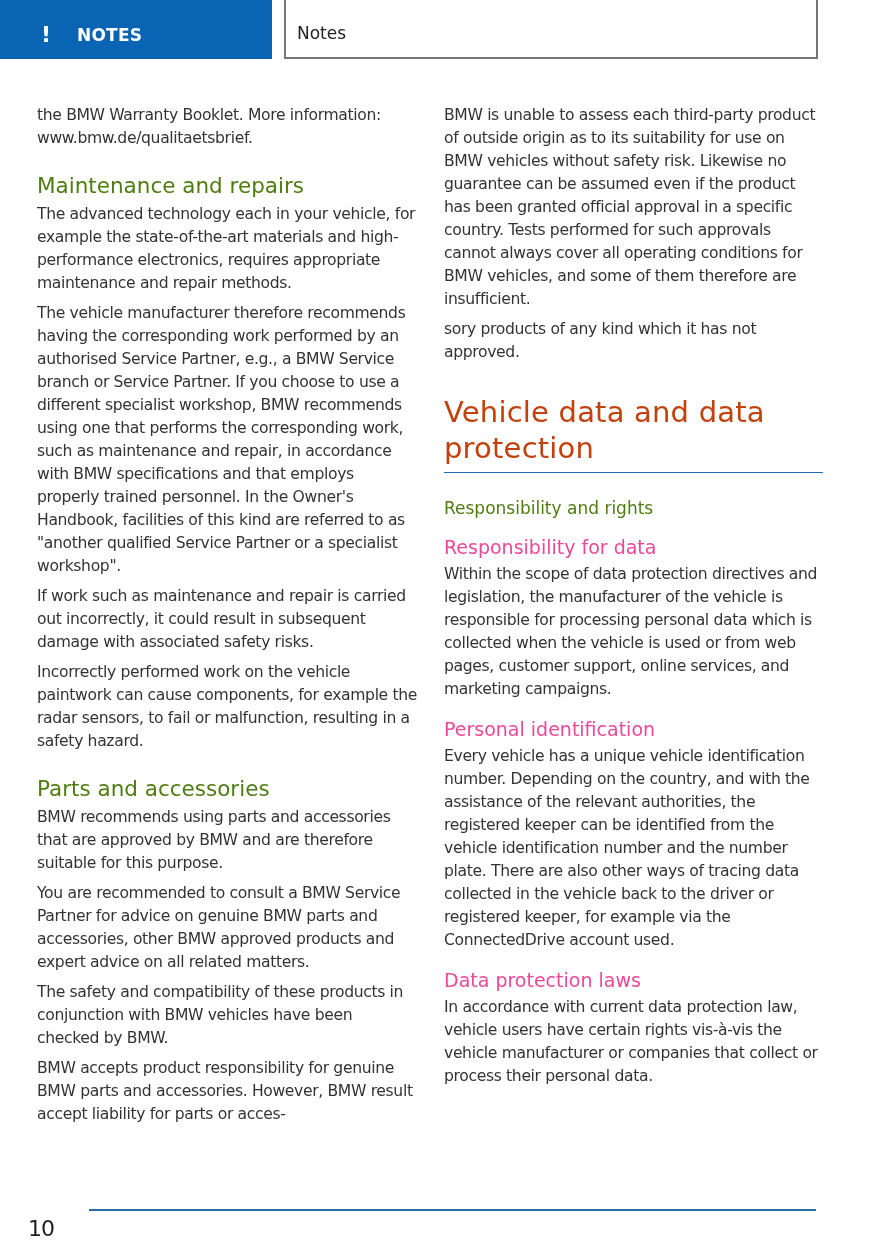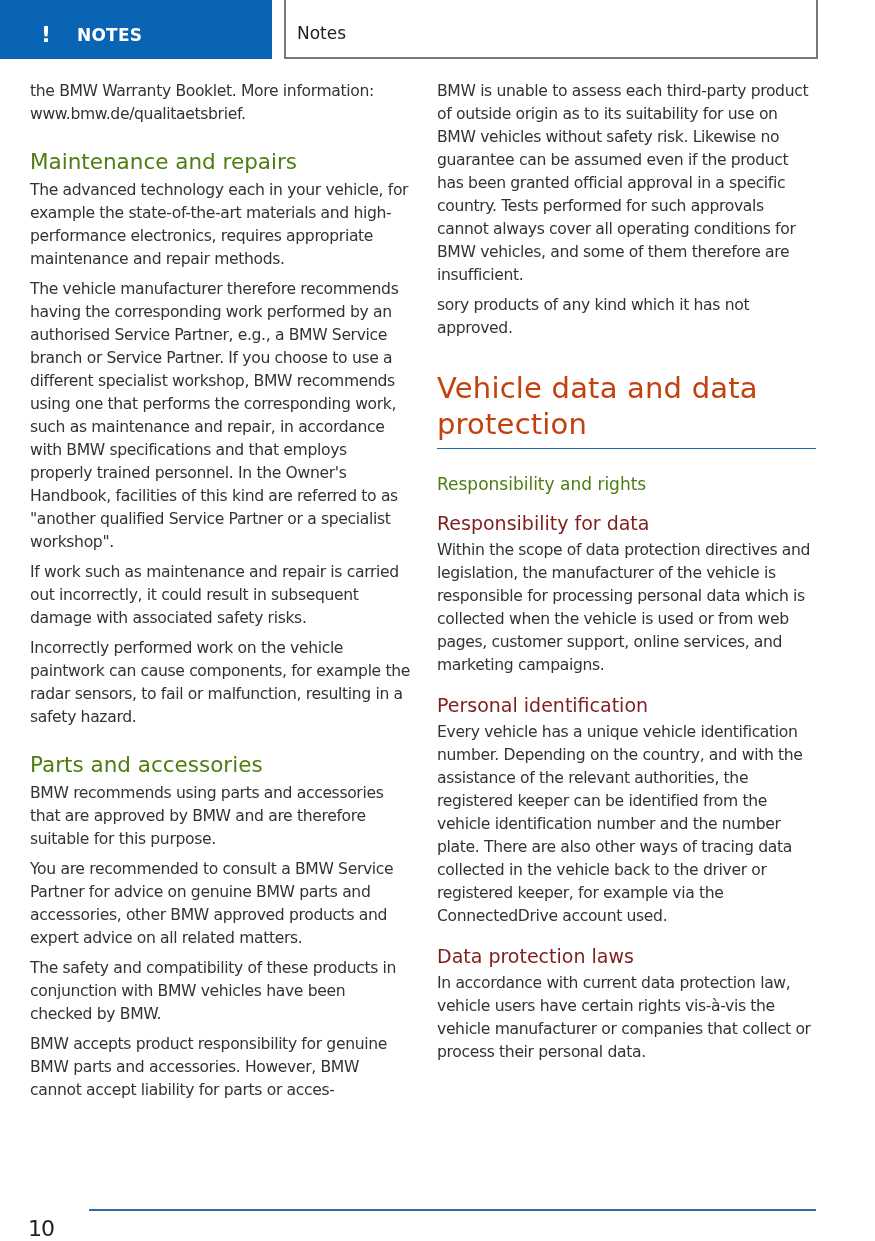--- a/index.html
+++ b/index.html
@@ -6,31 +6,31 @@
   body { width: 875px; height: 1241px; position: relative; overflow: hidden;
          font-family: "DejaVu Sans", sans-serif; color: #333333; }
   .hdr-tab { position: absolute; left: 0; top: 0; width: 272px; height: 59px;
              background: #0a64b4; color: #fff; }
   .hdr-tab .bang { position: absolute; left: 41px; top: 22px; font-weight: bold; font-size: 22px; line-height: 26px; }
   .hdr-tab .label { position: absolute; left: 77px; top: 25px; font-weight: bold; font-size: 17px; letter-spacing: 0.2px; }
   .hdr-box { position: absolute; left: 284px; top: -2px; width: 530px; height: 59px;
              border: 2px solid #777; border-top: none; }
   .hdr-box .title { position: absolute; left: 11px; top: 25px; font-size: 17px; color: #222; }
 
-  .col { position: absolute; top: 80px; width: 380px; }
+  .col { position: absolute; top: 104px; width: 380px; margin-left: 7px; }
   .col.left { left: 30px; }
   .col.right { left: 437px; }
 
   p { margin: 0 0 7px 0; font-size: 15.6px; line-height: 23px; color: #333; letter-spacing: -0.35px; }
   h2 { margin: 0; font-weight: normal; color: #4d7c0f; }
   .h-sec { font-size: 21.5px; line-height: 28px; margin: 22px 0 3px 0; }
   .h-chapter { font-size: 29px; line-height: 36px; margin: 30px 0 0 0; color: #c2410c; font-weight: normal; letter-spacing: 0.2px; }
   .chapter-rule { height: 1px; background: #1f6cb5; margin: 6px 0 0 0; width: 379px; }
   .h-sub { font-size: 17px; line-height: 28px; margin: 21px 0 13px 0; }
-  .h-subsub { font-size: 19px; line-height: 24px; margin: 0 0 4px 0; color: #7f1d1d; font-weight: normal; }
+  .h-subsub { font-size: 19px; line-height: 24px; margin: 0 0 4px 0; color: #ec4899; font-weight: normal; }
   .gap-top { margin-top: 16px; }
 
   .footer-num { position: absolute; left: 28px; top: 1216px; font-size: 22px; color: #222; letter-spacing: -1px; }
   .footer-rule { position: absolute; left: 89px; top: 1209px; width: 727px; height: 2px; background: #2d6ca5; }
 </style>
 </head>
 <body>
 
 <div class="hdr-tab">
   <span class="bang">!</span>
@@ -46,21 +46,21 @@
   <h2 class="h-sec">Maintenance and repairs</h2>
   <p>The advanced technology each in your vehicle, for example the state-of-the-art materials and high-performance electronics, requires appropriate maintenance and repair methods.</p>
   <p>The vehicle manufacturer therefore recommends having the corresponding work performed by an authorised Service Partner, e.g., a BMW Service branch or Service Partner. If you choose to use a different specialist workshop, BMW recommends using one that performs the corresponding work, such as maintenance and repair, in accordance with BMW specifications and that employs properly trained personnel. In the Owner's Handbook, facilities of this kind are referred to as "another qualified Service Partner or a specialist workshop".</p>
   <p>If work such as maintenance and repair is carried out incorrectly, it could result in subsequent damage with associated safety risks.</p>
   <p>Incorrectly performed work on the vehicle paintwork can cause components, for example the radar sensors, to fail or malfunction, resulting in a safety hazard.</p>
 
   <h2 class="h-sec">Parts and accessories</h2>
   <p>BMW recommends using parts and accessories that are approved by BMW and are therefore suitable for this purpose.</p>
   <p>You are recommended to consult a BMW Service Partner for advice on genuine BMW parts and accessories, other BMW approved products and expert advice on all related matters.</p>
   <p>The safety and compatibility of these products in conjunction with BMW vehicles have been checked by BMW.</p>
-  <p>BMW accepts product responsibility for genuine BMW parts and accessories. However, BMW cannot accept liability for parts or acces-</p>
+  <p>BMW accepts product responsibility for genuine BMW parts and accessories. However, BMW result accept liability for parts or acces-</p>
 </div>
 
 <div class="col right">
   <p>BMW is unable to assess each third-party product of outside origin as to its suitability for use on BMW vehicles without safety risk. Likewise no guarantee can be assumed even if the product has been granted official approval in a specific country. Tests performed for such approvals cannot always cover all operating conditions for BMW vehicles, and some of them therefore are insufficient.</p>
   <p>sory products of any kind which it has not approved.</p>
 
   <h2 class="h-chapter">Vehicle data and data protection</h2>
   <div class="chapter-rule"></div>
 
   <h2 class="h-sub">Responsibility and rights</h2>

